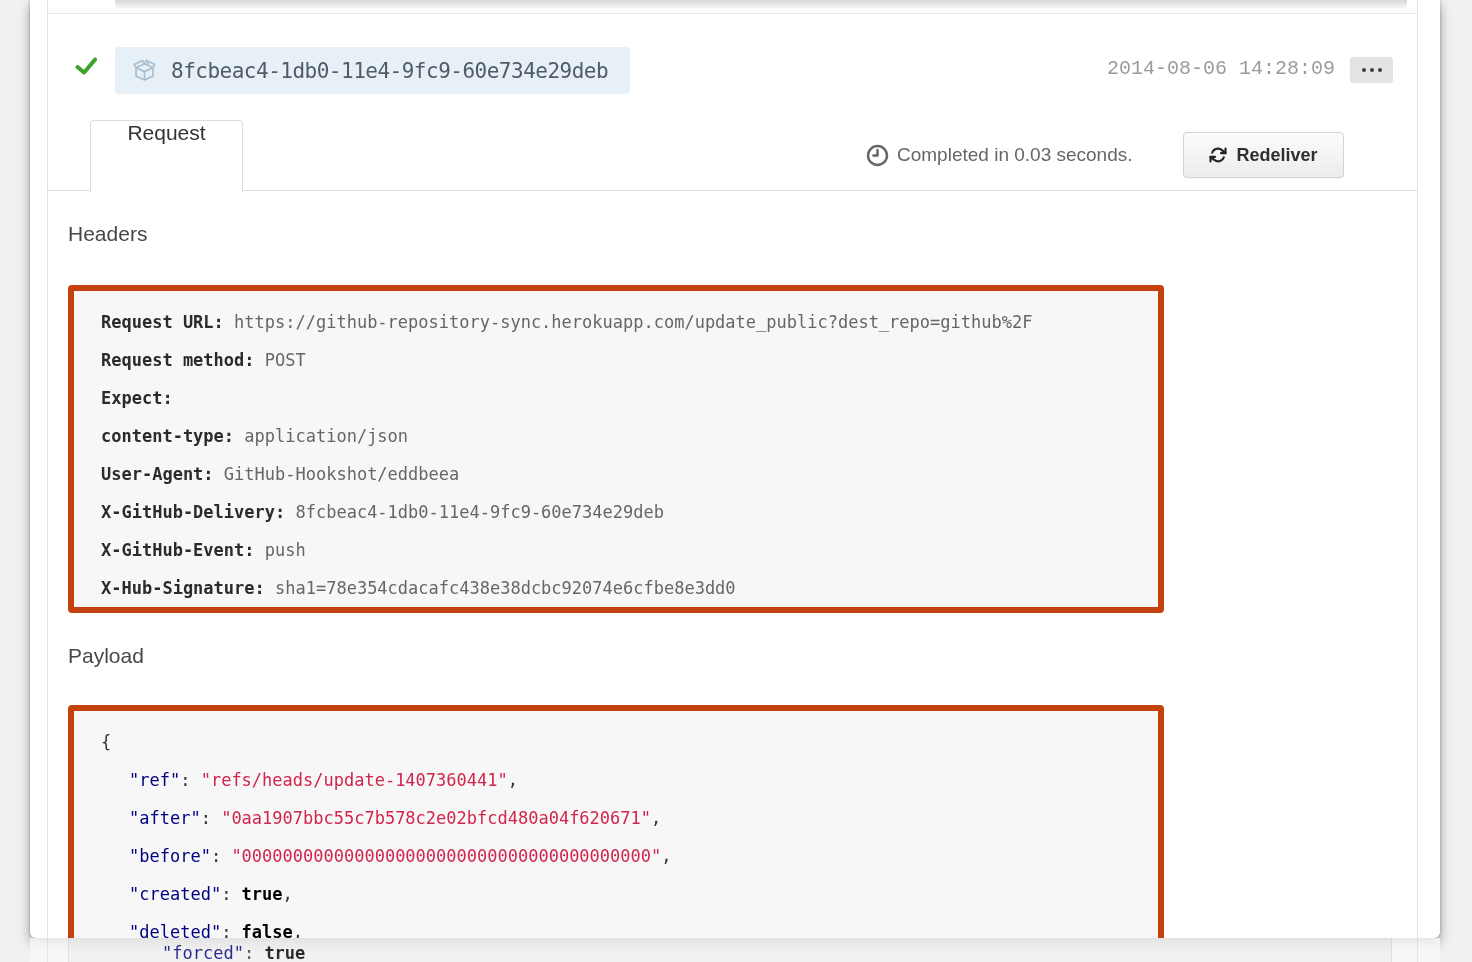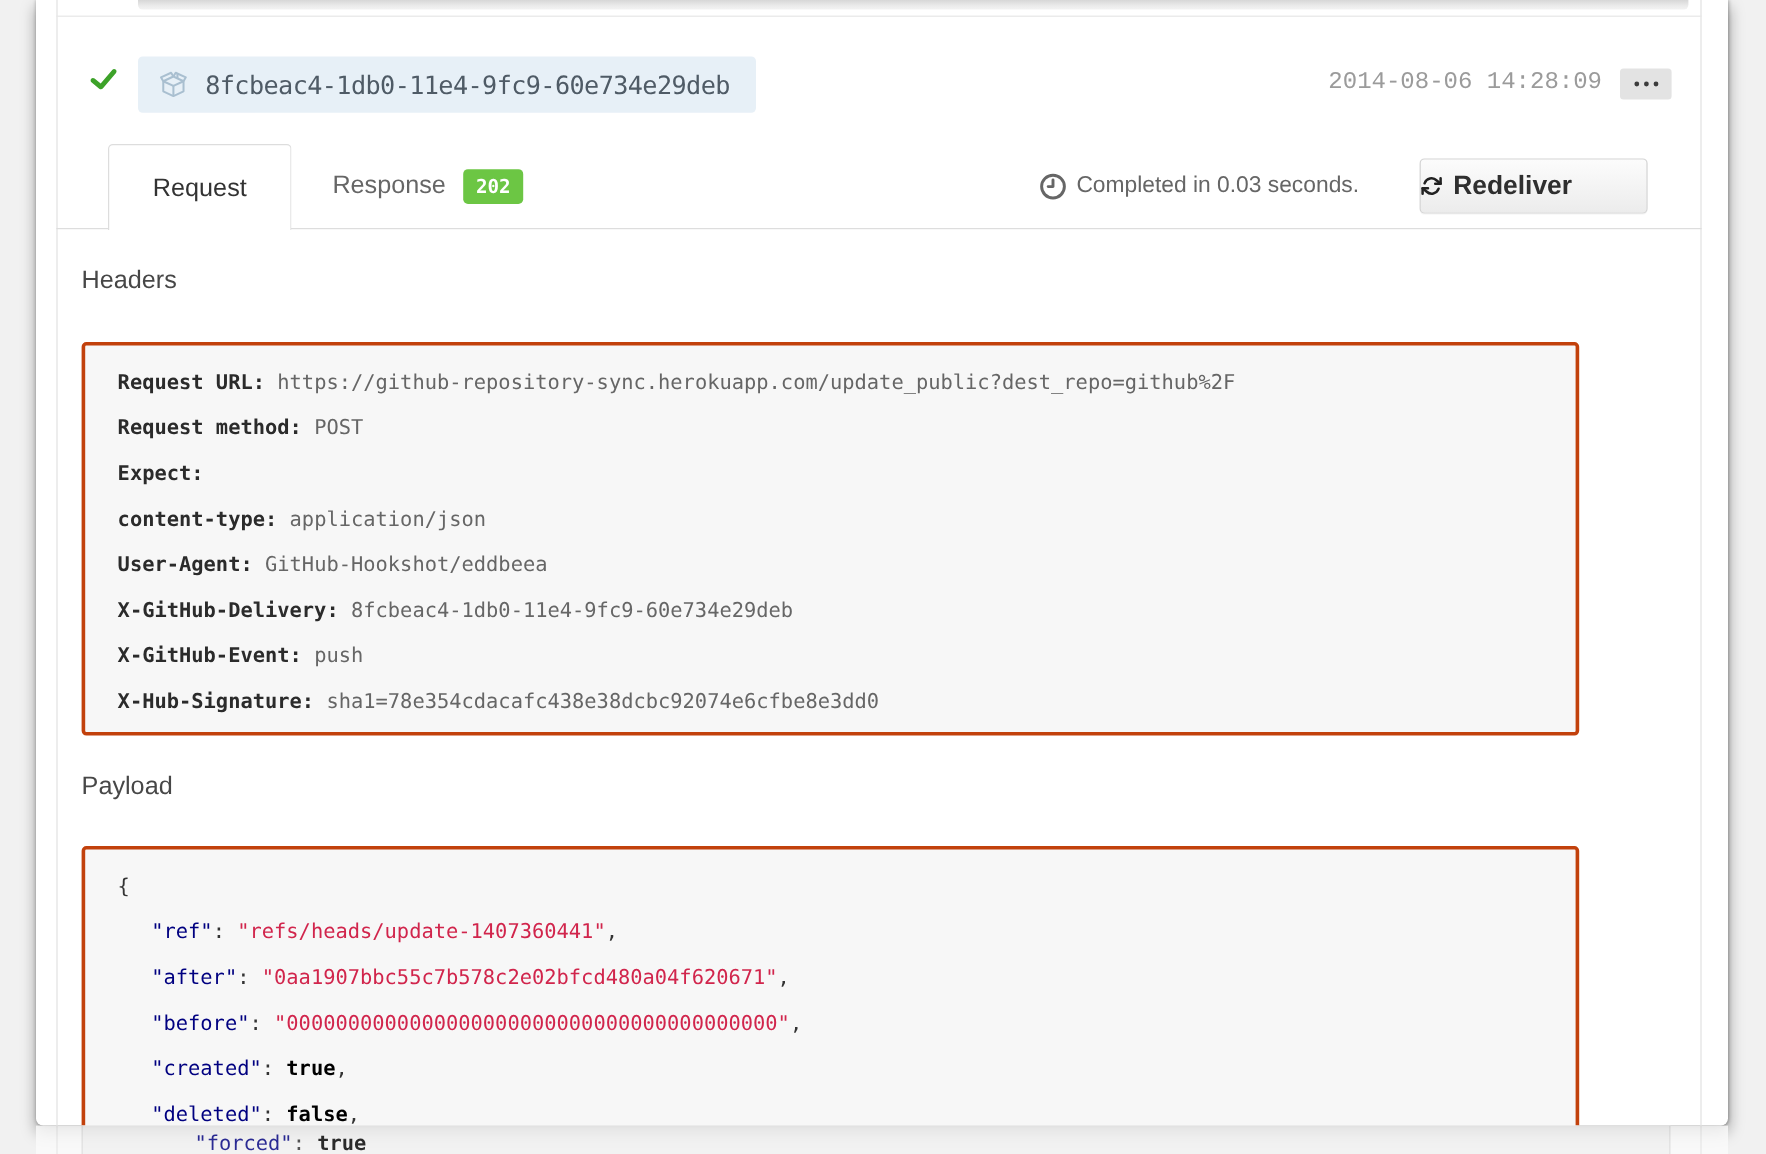--- a/index.html
+++ b/index.html
@@ -26,41 +26,41 @@
   .guid-text { font-family:"DejaVu Sans Mono", monospace; font-size:21px; color:#4f5b66; letter-spacing:-0.5px; }
   .timestamp { position:absolute; right:105px; top:57px; font-size:20px; color:#9b9b9b;font-family:Liberation Mono, monospace; }
   .kebab-btn { position:absolute; left:1320px; top:57px; width:43px; height:26px; background:#e3e3e3;
                border-radius:3px; display:flex; align-items:center; justify-content:center; gap:4px; cursor:pointer; }
   .kebab-btn i { width:4px; height:4px; border-radius:50%; background:#3c3c3c; display:block; }
 
   
   .tabs-underline { position:absolute; left:17px; top:190px; width:1371px; height:1px; background:#ddd; }
   .tab-request { position:absolute; left:60px; top:120px; width:153px; height:72px; background:#fff;
                  border:1px solid #ddd; border-bottom:none; border-radius:4px 4px 0 0;
-                 display:flex; align-items:center; justify-content:center; font-size:21px; color:#333; cursor:pointer; }
+                 display:flex; justify-content:center; font-size:21px; color:#333; cursor:pointer; }
   .tab-response { position:absolute; left:247px; top:120px; height:70px; display:flex; align-items:center; gap:14px;
                   font-size:21px; color:#666; cursor:pointer; }
   .resp-badge { font-family:"DejaVu Sans Mono", monospace; font-size:16px; font-weight:bold; color:#fff;
                 background:#6cc644; border-radius:4px; padding:5px 11px; }
 
   
   .completed { position:absolute; left:836px; top:131px; height:48px; display:flex; align-items:center; gap:8px; }
   .clock-icon { width:23px; height:23px; }
   .completed-text { font-size:19px; color:#666; }
-  .redeliver-btn { position:absolute; left:1153px; top:132px; width:190px; height:46px;
+  .redeliver-btn { position:absolute; left:1153px; top:132px; width:161px; height:46px;
                    background:linear-gradient(180deg,#fcfcfc,#ececec); border:1px solid #d3d3d3; border-radius:4px;
-                   display:flex; align-items:center; gap:9px;
-                   font-size:22px; font-weight:bold; color:#2f2f2f; cursor:pointer;
+                   display:flex; align-items:center; justify-content:center; gap:9px;
+                   font-size:18px; font-weight:bold; color:#2f2f2f; cursor:pointer;
                    box-shadow:0 1px 0 rgba(0,0,0,0.03); }
   .sync-icon { width:18px; height:18px; }
 
   
   .section-title { position:absolute; left:38px; font-size:21px; font-weight:normal; color:#474747; }
   .t-headers { top:222px; } .t-payload { top:644px; }
-  .code-box { position:absolute; left:38px; width:1248px; background:#f7f7f7; border:3px solid #c2410c;
+  .code-box { position:absolute; left:38px; width:1096px; background:#f7f7f7; border:6px solid #c2410c;
               border-radius:4px; padding:12px 27px; overflow:hidden;
               font-family:"DejaVu Sans Mono", monospace; font-size:17px; line-height:38px; color:#333; }
   .box-headers { top:285px; height:328px; }
   .box-payload { top:705px; height:300px; }
   .code-line { white-space:pre; }
   .hkey { font-weight:bold; color:#2b2b2b; }
   .hval { color:#666; }
   .tk-k { color:#000080; }
   .tk-s { color:#d1254c; }
   .tk-b { color:#000000; font-weight:bold; }
@@ -108,24 +108,20 @@
           <i></i>
           <i></i>
           <i></i>
         </span>
     </div>
 
     <div class="tabs-underline"></div>
     <div class="tab-request">
       <span>Request</span>
     </div>
-    <div class="tab-response">
-      <span>Response</span>
-      <span class="resp-badge">202</span>
-    </div>
 
     <div class="completed">
       <svg class="clock-icon" viewBox="0 0 16 16" fill="none" stroke="#666">
         <circle cx="8" cy="8" r="6.6" stroke-width="1.7"></circle>
         <path d="M8 4.2 L8 8 L5.2 8" stroke-width="1.7" stroke-linecap="round" stroke-linejoin="round"></path>
       </svg>
       <span class="completed-text">Completed in 0.03 seconds.</span>
     </div>
 
     <div class="redeliver-btn">

